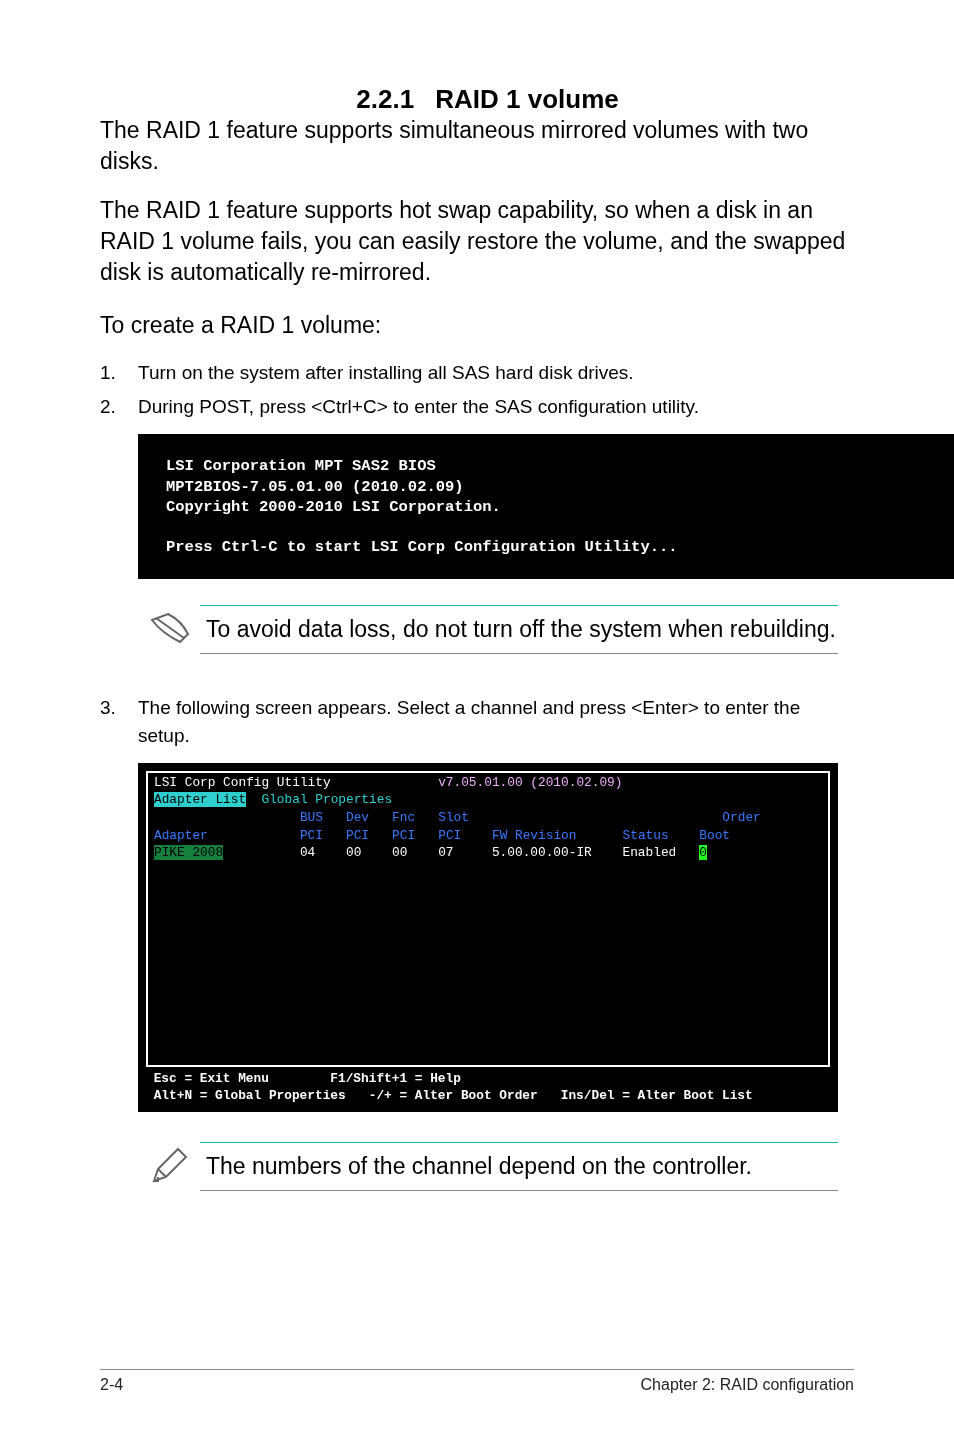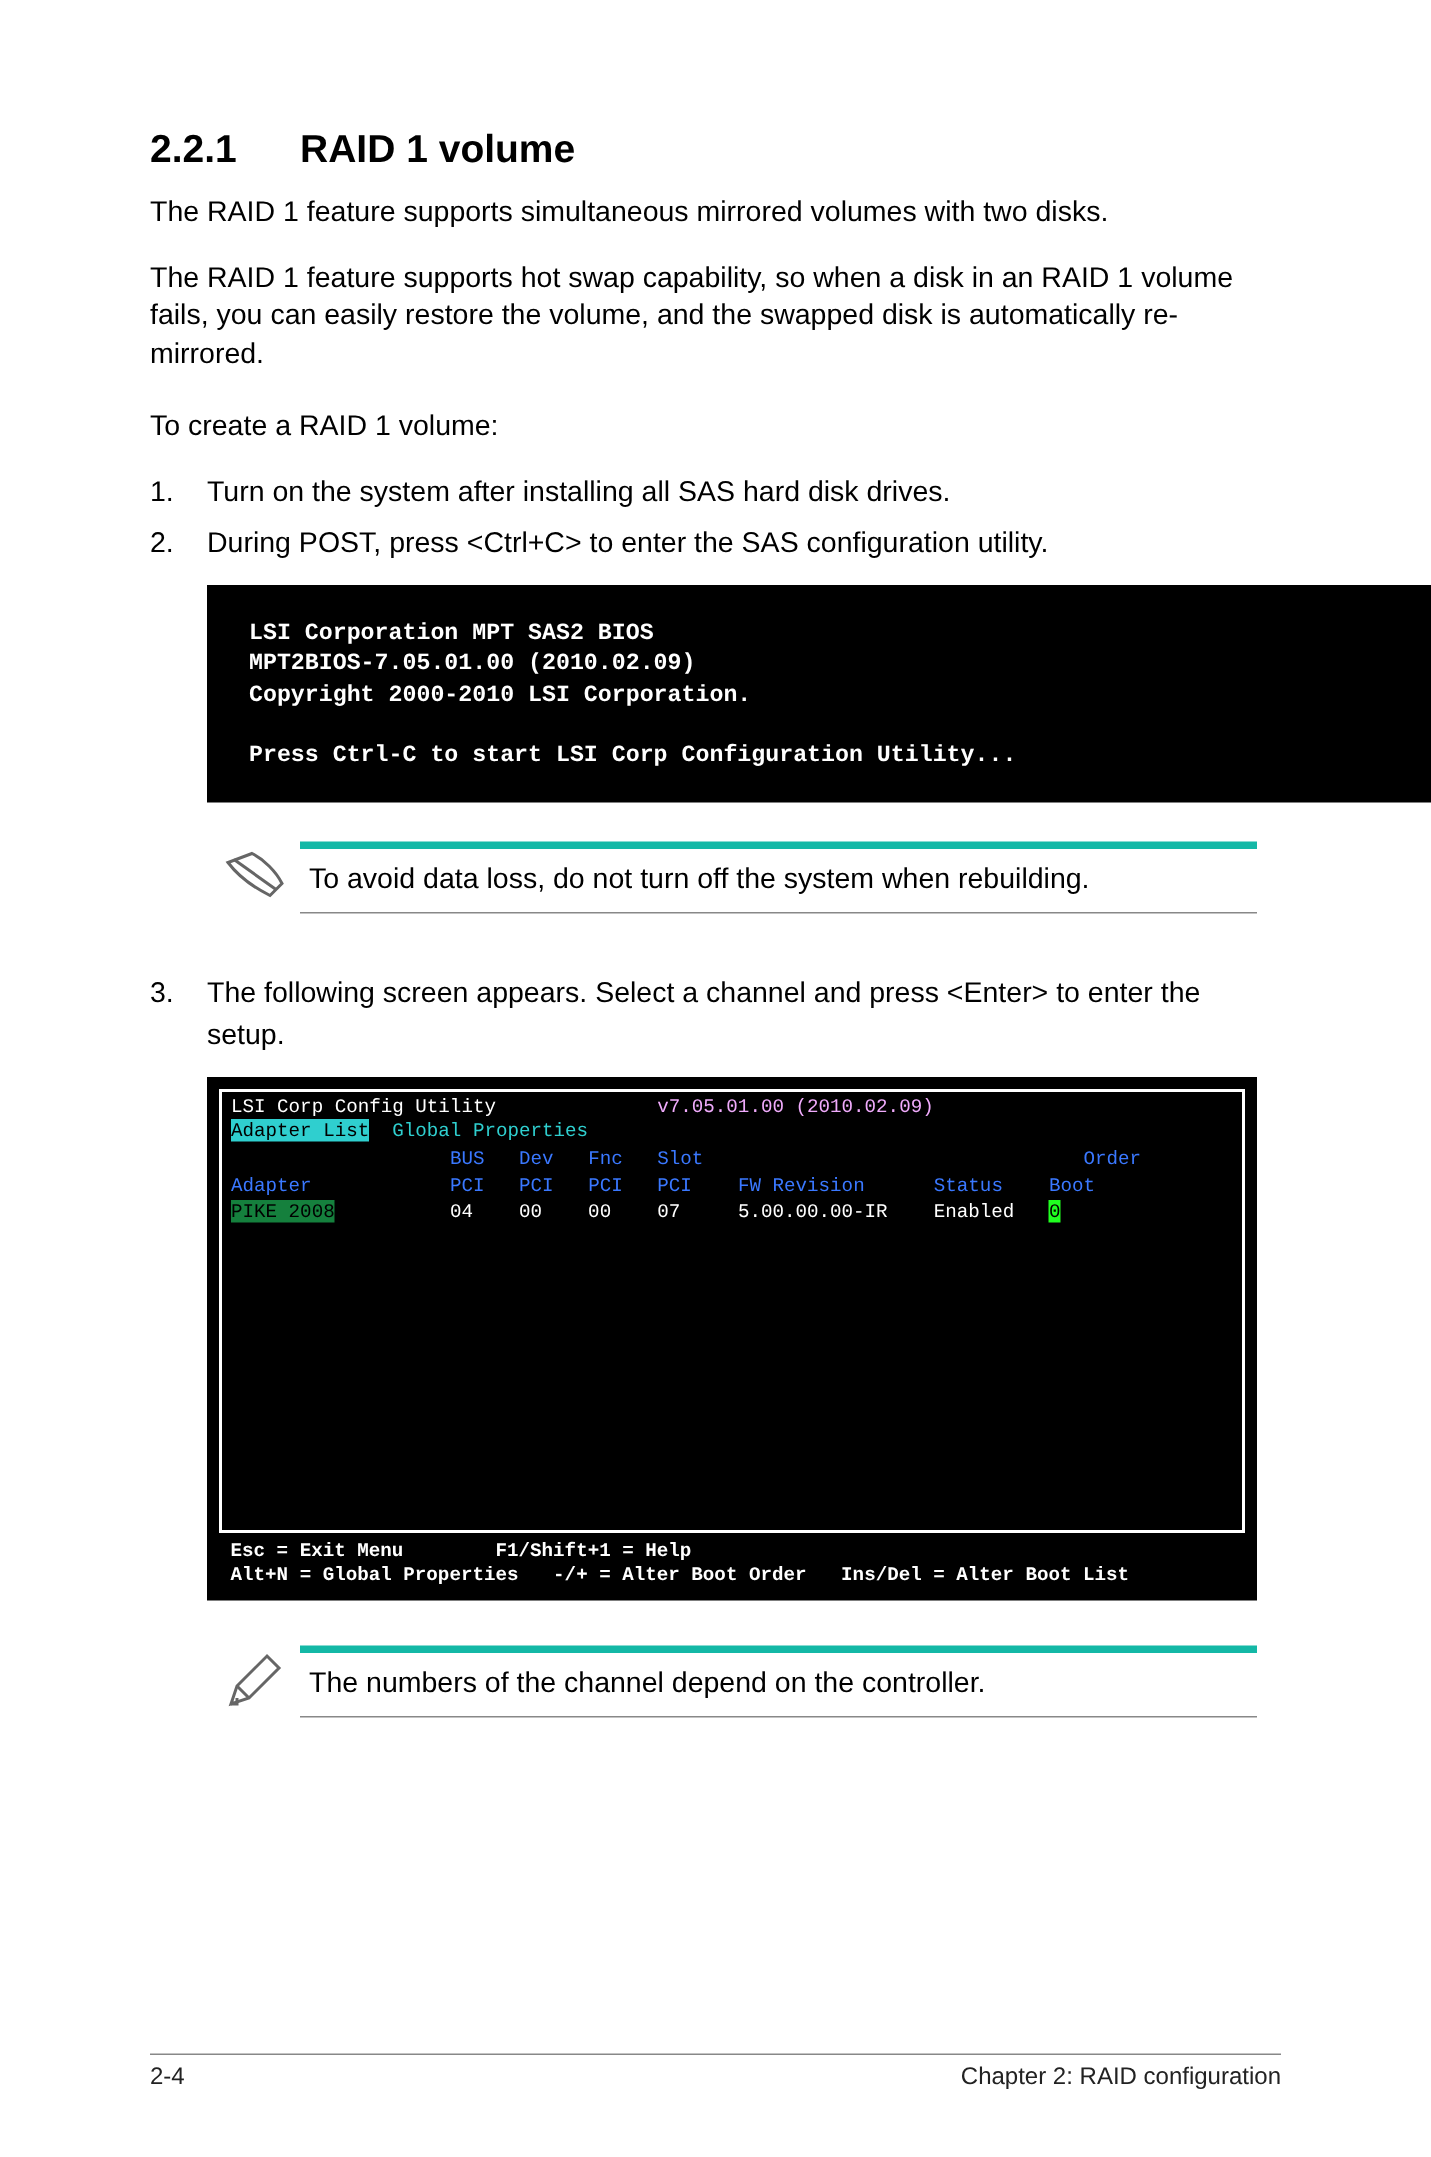--- a/index.html
+++ b/index.html
@@ -11,28 +11,28 @@
     font-family: Arial, Helvetica, sans-serif;
     color: #000;
     position: relative;
   }
   .page {
     padding: 84px 100px 0 100px;
   }
   .heading {
     font-size: 26px;
     font-weight: bold;
-    margin-bottom: 14px;
+    text-align: center;
   }
   .heading .secnum {
     display: inline-block;
     width: 100px;
   }
   .para {
-    font-size: 19px;
+    font-size: 23px;
     line-height: 1.35;
     margin-bottom: 18px;
   }
   .ol {
     padding: 0;
     margin: 0 0 14px 0;
   }
   .ol-item {
     display: flex;
     font-size: 19px;
@@ -70,24 +70,24 @@
   }
   .note-icon {
     width: 62px;
     flex: 0 0 62px;
     display: flex;
     align-items: center;
     justify-content: center;
   }
   .note-text-wrap {
     flex: 1;
-    border-top: 5px solid #14b8a6;
+    border-top: 1px solid #14b8a6;
     border-bottom: 1px solid #888;
     padding: 10px 0 10px 6px;
-    font-size: 19px;
+    font-size: 23px;
   }
   
   .term2 {
     margin-left: 38px;
     width: 700px;
     background: #000;
     padding: 8px;
     font-family: "Courier New", Courier, monospace;
     font-size: 12.8px;
     line-height: 1.28;

